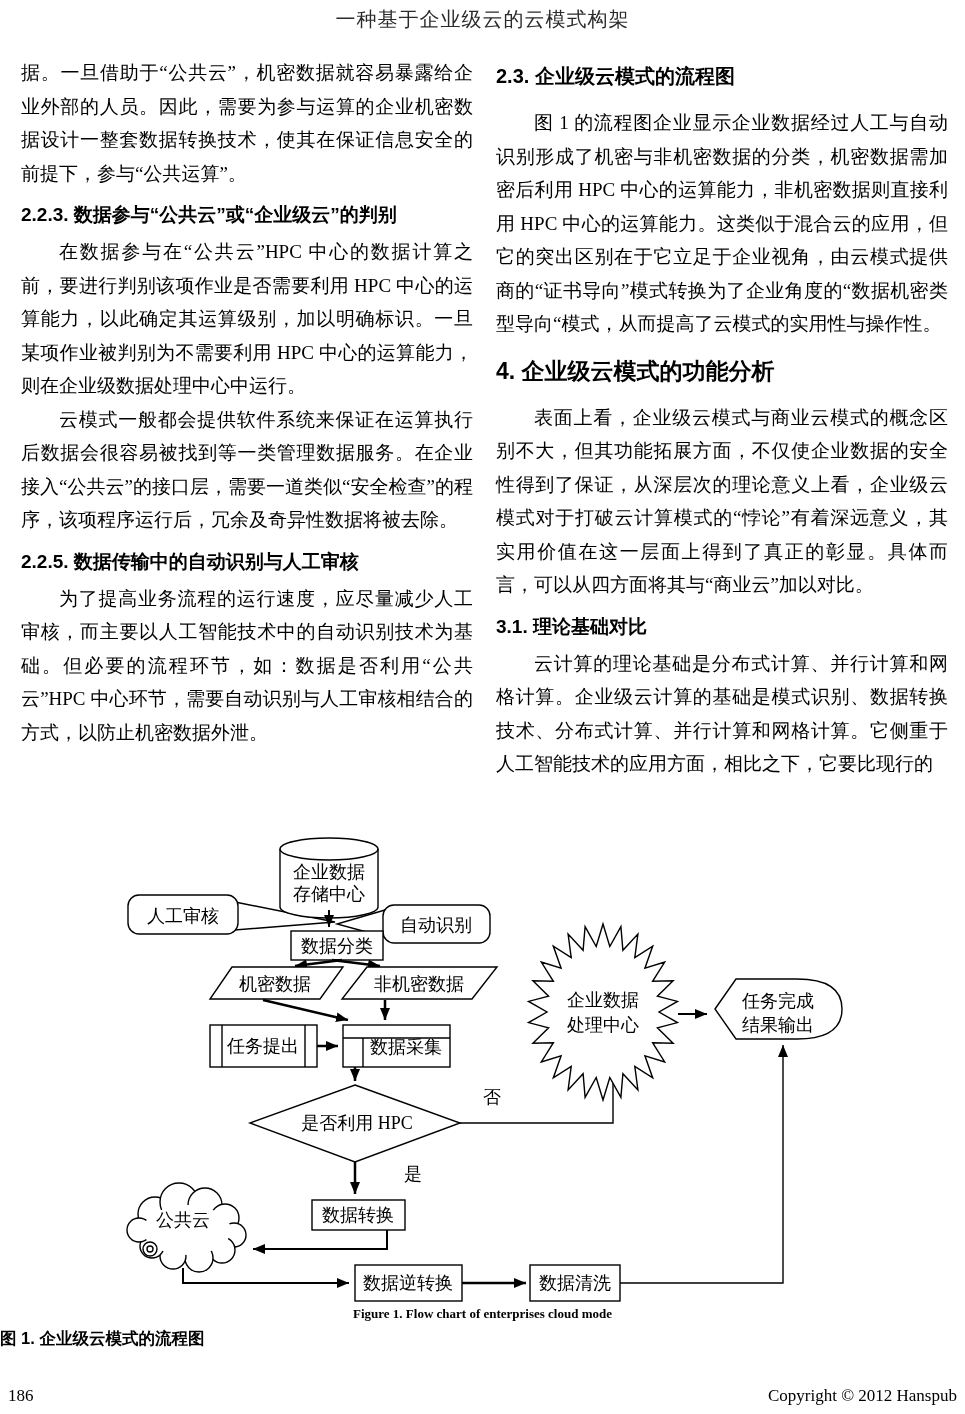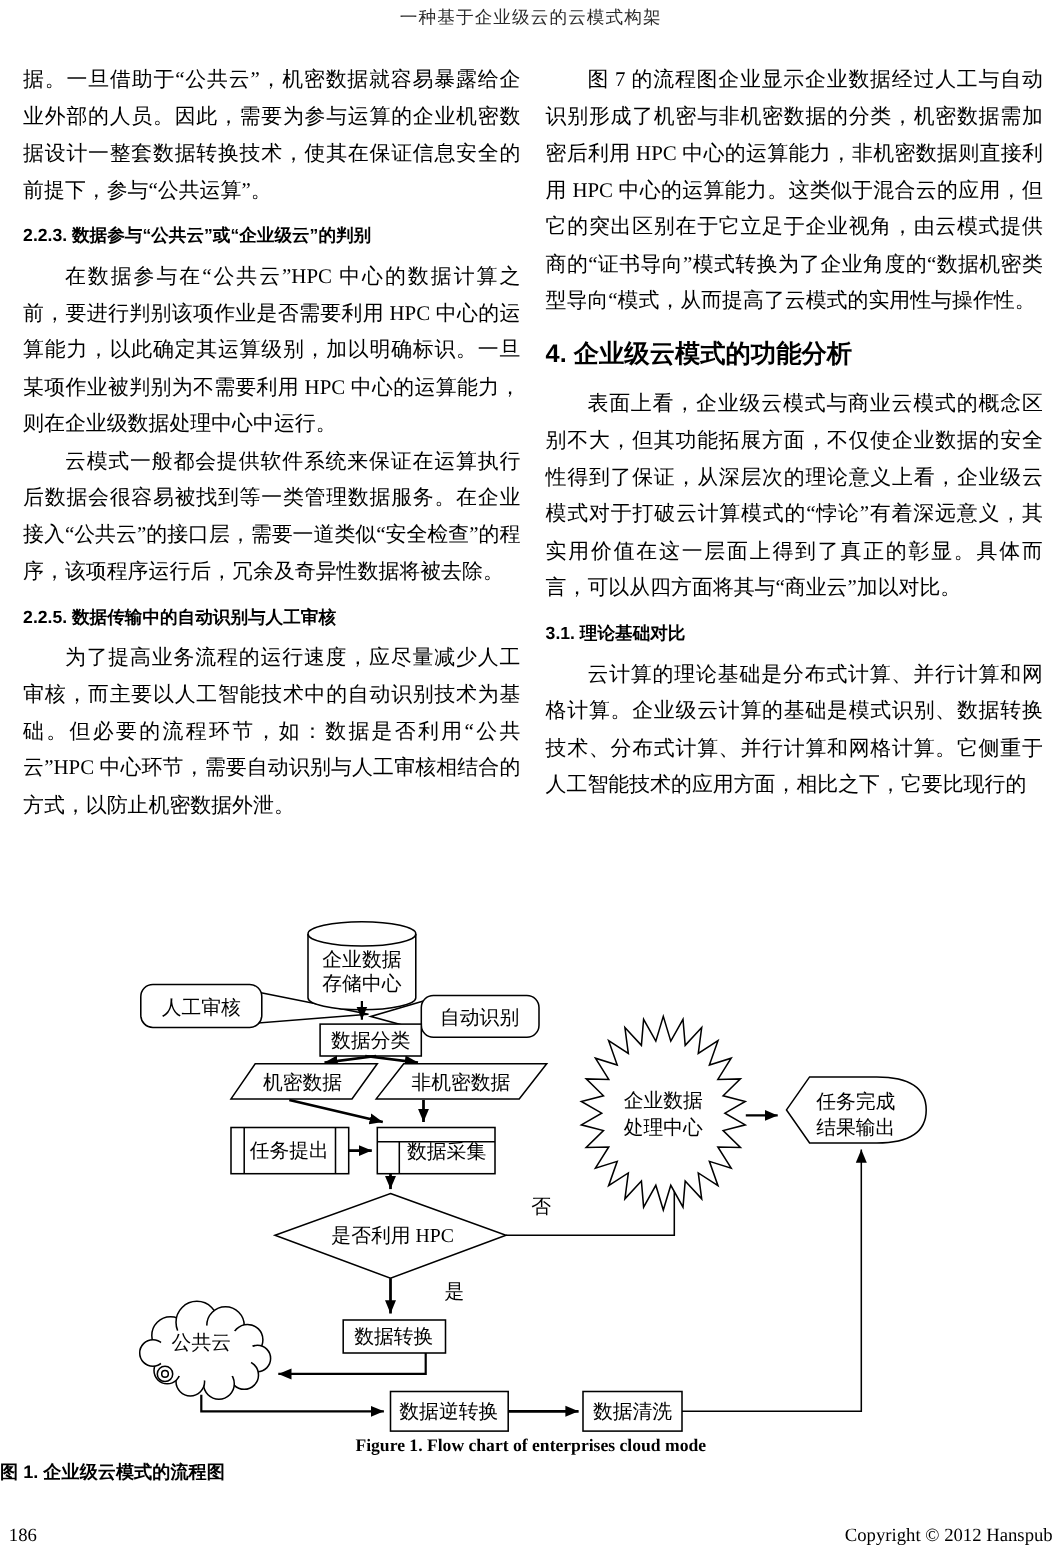--- a/index.html
+++ b/index.html
@@ -1,36 +1,36 @@
 <!DOCTYPE html>
 <html><head>
 <meta charset="utf-8">
 <style>
   html,body{margin:0;padding:0;background:#ffffff;}
   .page{position:relative;width:965px;height:1414px;background:#fff;overflow:hidden;
         font-family:"Liberation Serif",serif;color:#000;}
   .header-title{position:absolute;top:6px;left:0;width:100%;text-align:center;
-        font-size:16px;color:#2a2a2a;letter-spacing:1px;}
+        font-size:20px;color:#2a2a2a;letter-spacing:1px;}
   .columns{position:absolute;top:56px;left:7px;width:951px;display:flex;gap:23px;margin-left:14px;}
   .col{width:452px;}
   .col p{margin:0;font-size:19px;line-height:33.5px;text-align:justify;text-indent:2em;}
   .col p.noindent{text-indent:0;}
   .subhead{font-family:"Liberation Sans",sans-serif;font-weight:bold;
-        font-size:16px;line-height:26px;margin:12px 0 7px 0;text-align:left;}
+        font-size:19px;line-height:26px;margin:12px 0 7px 0;text-align:left;}
   .subhead.first{margin-top:6px;font-size:20px;line-height:28px;margin-bottom:16px;}
   .secthead{font-family:"Liberation Sans",sans-serif;font-weight:bold;
         font-size:23px;line-height:32px;margin:14px 0 14px 0;}
   .flowchart{position:absolute;left:95px;top:822px;width:870px;height:482px;}
   .flowchart .shape{fill:#ffffff;stroke:#000;stroke-width:1.4px;}
   .flowchart .thick{stroke:#000;stroke-width:2.5px;fill:none;}
   .flowchart .med{stroke:#000;stroke-width:2px;fill:none;}
   .flowchart .thin{stroke:#000;stroke-width:1.4px;fill:none;}
   .flowchart text{font-family:"Liberation Serif",serif;font-size:18px;fill:#000;text-anchor:middle;}
   .fig-caption-en{position:absolute;top:1306px;left:0;width:100%;text-align:center;
-        font-weight:bold;font-size:16px;font-family:"Liberation Serif",serif;}
+        font-weight:bold;font-size:13px;font-family:"Liberation Serif",serif;}
   .fig-caption-zh{position:absolute;top:1328px;left:0;width:100%;
         font-weight:bold;font-size:16.5px;font-family:"Liberation Sans",sans-serif;}
   .footer{position:absolute;top:1386px;left:8px;right:8px;font-size:17px;}
   .footer .pagenum{float:left;}
   .footer .copyright{float:right;text-align:center;}
 </style>
 </head>
 <body>
 
 <div class="page">
@@ -40,21 +40,22 @@
   <div class="columns">
     <div class="col">
       <p class="noindent">据。一旦借助于“公共云”，机密数据就容易暴露给企业外部的人员。因此，需要为参与运算的企业机密数据设计一整套数据转换技术，使其在保证信息安全的前提下，参与“公共运算”。</p>
       <div class="subhead">2.2.3. 数据参与“公共云”或“企业级云”的判别</div>
       <p>在数据参与在“公共云”HPC 中心的数据计算之前，要进行判别该项作业是否需要利用 HPC 中心的运算能力，以此确定其运算级别，加以明确标识。一旦某项作业被判别为不需要利用 HPC 中心的运算能力，则在企业级数据处理中心中运行。</p>
       <p>云模式一般都会提供软件系统来保证在运算执行后数据会很容易被找到等一类管理数据服务。在企业接入“公共云”的接口层，需要一道类似“安全检查”的程序，该项程序运行后，冗余及奇异性数据将被去除。</p>
       <div class="subhead">2.2.5. 数据传输中的自动识别与人工审核</div>
       <p>为了提高业务流程的运行速度，应尽量减少人工审核，而主要以人工智能技术中的自动识别技术为基础。但必要的流程环节，如：数据是否利用“公共云”HPC 中心环节，需要自动识别与人工审核相结合的方式，以防止机密数据外泄。</p>
     </div>
     <div class="col">
-      <p>图 7 的流程图企业显示企业数据经过人工与自动识别形成了机密与非机密数据的分类，机密数据需加密后利用 HPC 中心的运算能力，非机密数据则直接利用 HPC 中心的运算能力。这类似于混合云的应用，但它的突出区别在于它立足于企业视角，由云模式提供商的“证书导向”模式转换为了企业角度的“数据机密类型导向“模式，从而提高了云模式的实用性与操作性。</p>
+      <div class="subhead first">2.3. 企业级云模式的流程图</div>
+      <p>图 1 的流程图企业显示企业数据经过人工与自动识别形成了机密与非机密数据的分类，机密数据需加密后利用 HPC 中心的运算能力，非机密数据则直接利用 HPC 中心的运算能力。这类似于混合云的应用，但它的突出区别在于它立足于企业视角，由云模式提供商的“证书导向”模式转换为了企业角度的“数据机密类型导向“模式，从而提高了云模式的实用性与操作性。</p>
       <div class="secthead">4. 企业级云模式的功能分析</div>
       <p>表面上看，企业级云模式与商业云模式的概念区别不大，但其功能拓展方面，不仅使企业数据的安全性得到了保证，从深层次的理论意义上看，企业级云模式对于打破云计算模式的“悖论”有着深远意义，其实用价值在这一层面上得到了真正的彰显。具体而言，可以从四方面将其与“商业云”加以对比。</p>
       <div class="subhead">3.1. 理论基础对比</div>
       <p>云计算的理论基础是分布式计算、并行计算和网格计算。企业级云计算的基础是模式识别、数据转换技术、分布式计算、并行计算和网格计算。它侧重于人工智能技术的应用方面，相比之下，它要比现行的</p>
     </div>
   </div>
 
   <svg class="flowchart" viewBox="0 0 870 482">
     <defs>
       <marker id="arr" markerUnits="userSpaceOnUse" markerWidth="14" markerHeight="12" refX="12" refY="6" orient="auto">

